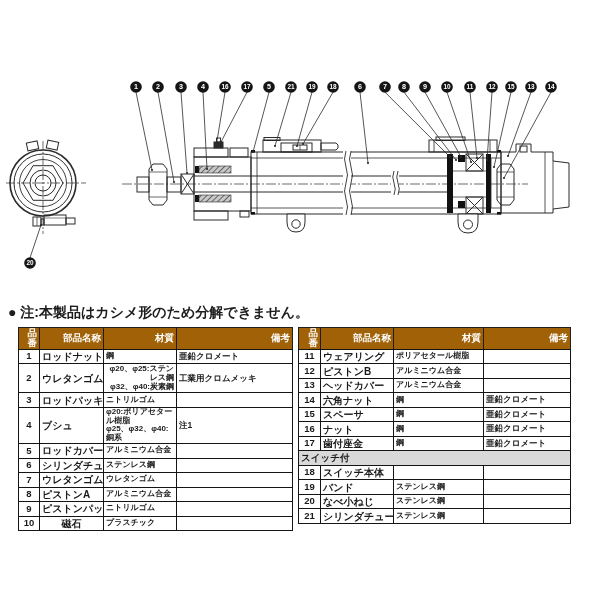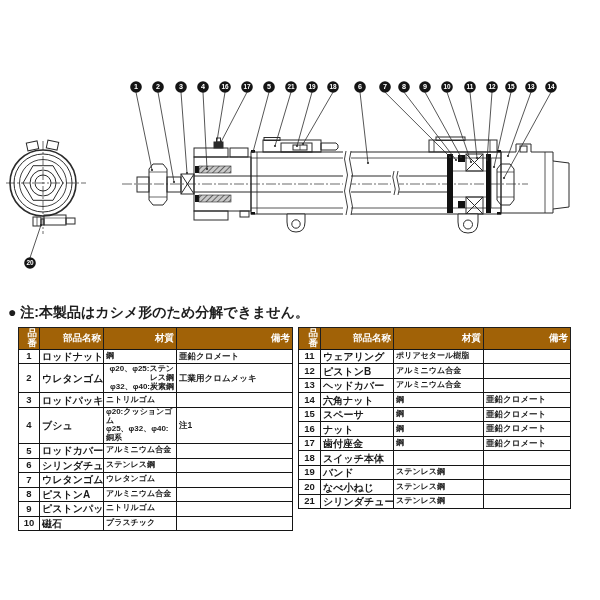--- a/index.html
+++ b/index.html
@@ -283,21 +283,21 @@
         </tr>
         <tr>
           <td class="no" style="height: 13.5px;">3</td>
           <td class="nm" style="height: 13.5px;">ロッドパッキン</td>
           <td class="mt" style="height: 13.5px;">ニトリルゴム</td>
           <td class="rk" style="height: 13.5px;"></td>
         </tr>
         <tr>
           <td class="no" style="height: 28px;">4</td>
           <td class="nm" style="height: 28px; font-family: Liberation Serif, serif;">ブシュ</td>
-          <td class="mt" style="height: 28px;">φ20:クッションゴム
+          <td class="mt" style="height: 28px;">φ20:ポリアセタール樹脂
 φ25、φ32、φ40:銅系</td>
           <td class="rk" style="height: 28px;">注1</td>
         </tr>
         <tr>
           <td class="no" style="height: 13.5px;">5</td>
           <td class="nm" style="height: 13.5px;">ロッドカバー</td>
           <td class="mt" style="height: 13.5px;">アルミニウム合金</td>
           <td class="rk" style="height: 13.5px;"></td>
         </tr>
         <tr>
@@ -319,21 +319,21 @@
           <td class="rk" style="height: 13.5px;"></td>
         </tr>
         <tr>
           <td class="no" style="height: 13.5px;">9</td>
           <td class="nm" style="height: 13.5px;">ピストンパッキン</td>
           <td class="mt" style="height: 13.5px;">ニトリルゴム</td>
           <td class="rk" style="height: 13.5px;"></td>
         </tr>
         <tr>
           <td class="no" style="height: 13.5px;">10</td>
-          <td class="nm" style="height: 13.5px;">磁石</td>
+          <td class="nm" style="height: 13.5px; text-align: center;">磁石</td>
           <td class="mt" style="height: 13.5px;">プラスチック</td>
           <td class="rk" style="height: 13.5px;"></td>
         </tr>
       </tbody>
   </table>
 
   <table id="table-right" class="parts">
     <colgroup>
         <col style="width:22px">
         <col style="width:73px">
@@ -384,20 +384,23 @@
           <td class="nm" style="height: 13.5px;">ナット</td>
           <td class="mt" style="height: 13.5px;">鋼</td>
           <td class="rk" style="height: 13.5px;">亜鉛クロメート</td>
         </tr>
         <tr>
           <td class="no" style="height: 13.5px;">17</td>
           <td class="nm" style="height: 13.5px;">歯付座金</td>
           <td class="mt" style="height: 13.5px;">鋼</td>
           <td class="rk" style="height: 13.5px;">亜鉛クロメート</td>
         </tr>
+        <tr class="section">
+          <td colspan="4" style="height: 13.5px;">スイッチ付</td>
+        </tr>
         <tr>
           <td class="no" style="height: 13.5px;">18</td>
           <td class="nm" style="height: 13.5px;">スイッチ本体</td>
           <td class="mt" style="height: 13.5px;"></td>
           <td class="rk" style="height: 13.5px;"></td>
         </tr>
         <tr>
           <td class="no" style="height: 13.5px;">19</td>
           <td class="nm" style="height: 13.5px;">バンド</td>
           <td class="mt" style="height: 13.5px;">ステンレス鋼</td>

